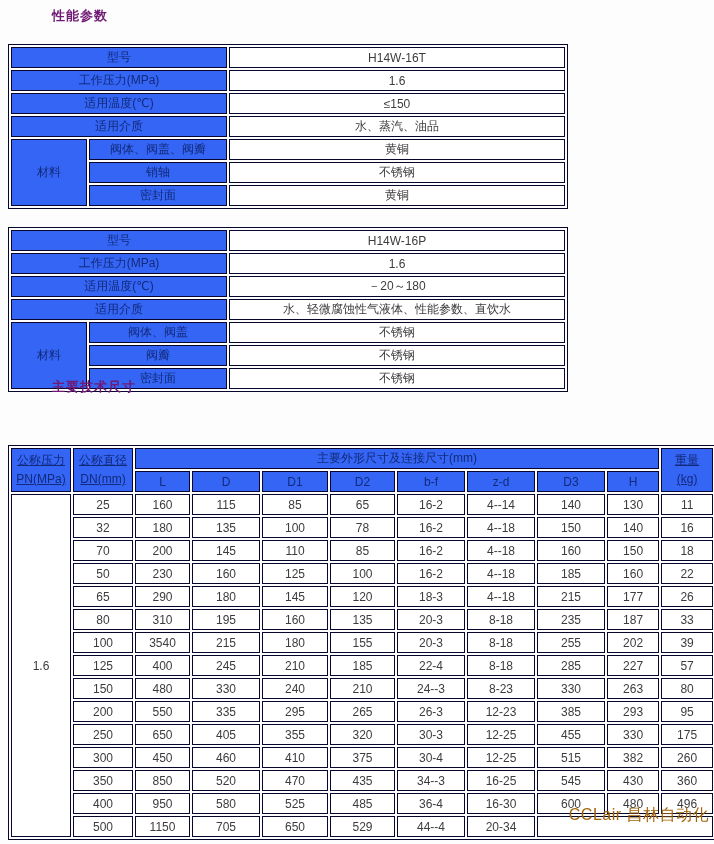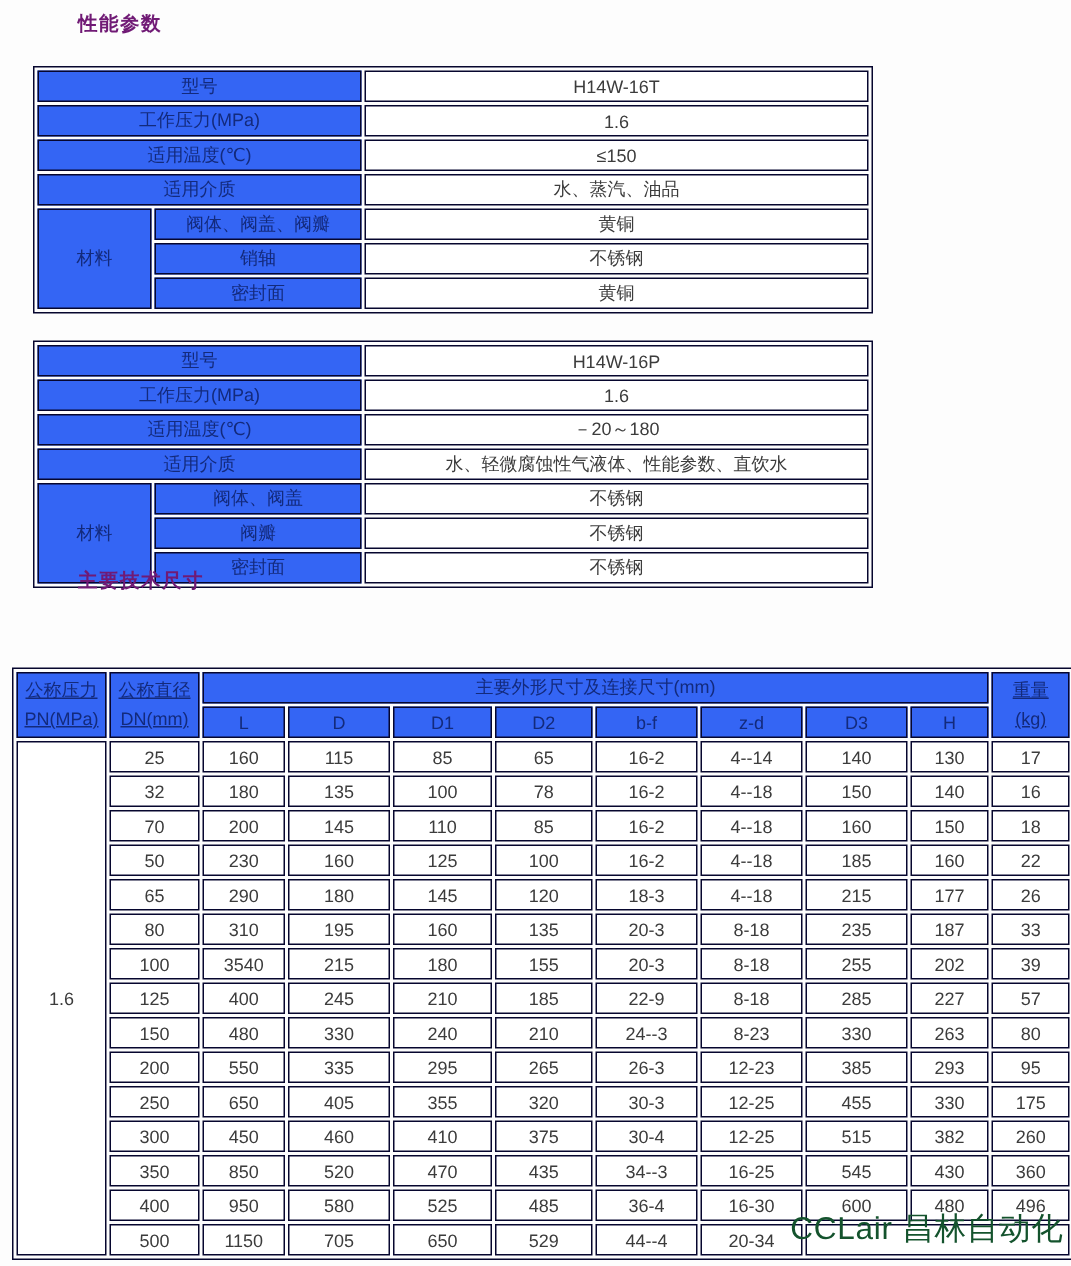--- a/index.html
+++ b/index.html
@@ -45,34 +45,34 @@
   }
   .hd {
     background: var(--header-bg, #3465f4);
     color: var(--header-text, #132a7c);
   }
   .val {
     background: #ffffff;
     color: var(--cell-text, #3c3c3c);
   }
 
-  .spec-table { position: absolute; left: 8px; width: 534px; margin-left: 14px; }
+  .spec-table { position: absolute; left: 8px; width: 534px; }
   .spec-table-1 { top: 44px; }
   .spec-table-2 { top: 227px; }
 
   .dim-table { position: absolute; left: 8px; top: 445px; width: 698px; }
   .dim-table td { height: 21px; }
   .dim-table .hd2 { line-height: 19px; text-decoration: underline; }
 
   .watermark {
     position: absolute;
     right: 5px;
     top: 805px;
-    font-size: 21px;
-    color: #14532d;
+    font-size: 16px;
+    color: #a16207;
     white-space: nowrap;
     z-index: 5;
     letter-spacing: 0.5px;
   }
 </style>
 </head>
 <body>
 
 <div class="page">
 
@@ -203,21 +203,21 @@
           <td rowspan="15" class="val">1.6</td>
           <td class="val">25</td>
           <td class="val">160</td>
           <td class="val">115</td>
           <td class="val">85</td>
           <td class="val">65</td>
           <td class="val">16-2</td>
           <td class="val">4--14</td>
           <td class="val">140</td>
           <td class="val">130</td>
-          <td class="val">17</td>
+          <td class="val">11</td>
         </tr>
         <tr>
           <td class="val">32</td>
           <td class="val">180</td>
           <td class="val">135</td>
           <td class="val">100</td>
           <td class="val">78</td>
           <td class="val">16-2</td>
           <td class="val">4--18</td>
           <td class="val">150</td>
@@ -283,21 +283,21 @@
           <td class="val">255</td>
           <td class="val">202</td>
           <td class="val">39</td>
         </tr>
         <tr>
           <td class="val">125</td>
           <td class="val">400</td>
           <td class="val">245</td>
           <td class="val">210</td>
           <td class="val">185</td>
-          <td class="val">22-9</td>
+          <td class="val">22-4</td>
           <td class="val">8-18</td>
           <td class="val">285</td>
           <td class="val">227</td>
           <td class="val">57</td>
         </tr>
         <tr>
           <td class="val">150</td>
           <td class="val">480</td>
           <td class="val">330</td>
           <td class="val">240</td>

